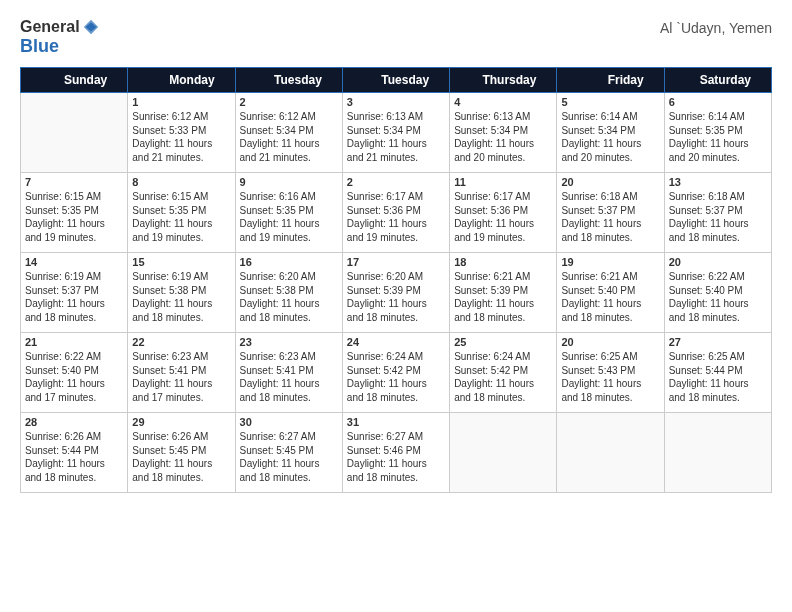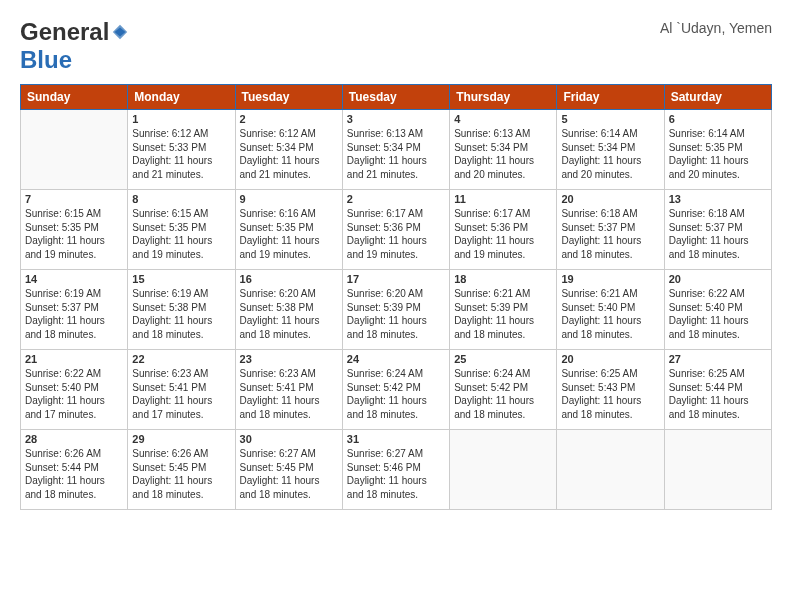--- a/index.html
+++ b/index.html
@@ -24,26 +24,26 @@
     .logo {
       display: flex;
       flex-direction: column;
       align-items: flex-start;
     }
     .logo-text {
       display: flex;
       align-items: center;
     }
     .logo-general {
-      font-size: 24px;
+      font-size: 16px;
       font-weight: bold;
       color: #333;
     }
     .logo-blue {
-      font-size: 24px;
+      font-size: 18px;
       font-weight: bold;
       color: #2a6db5;
     }
     .logo-icon {
       width: 18px;
       height: 18px;
       margin-left: 2px;
     }
     .title-block {
       text-align: right;
@@ -58,26 +58,26 @@
       font-size: 14px;
       color: #555;
       margin-top: 2px;
     }
     .calendar {
       width: 100%;
       border-collapse: collapse;
       border: 1px solid #ccc;
     }
     .calendar th {
-      background-color: #c2410c;
+      background-color: #0f172a;
       color: #fff;
       font-size: 12px;
       font-weight: bold;
-      padding: 5px 6px;
-      text-align: left;
+      padding: 5px 20px;
+      text-align: right;
       border: 1px solid #2a6db5;
     }
     .calendar td {
       border: 1px solid #ccc;
       vertical-align: top;
       padding: 3px 4px;
       width: calc(100% / 7);
       height: 80px;
       font-size: 9.5px;
       color: #333;

